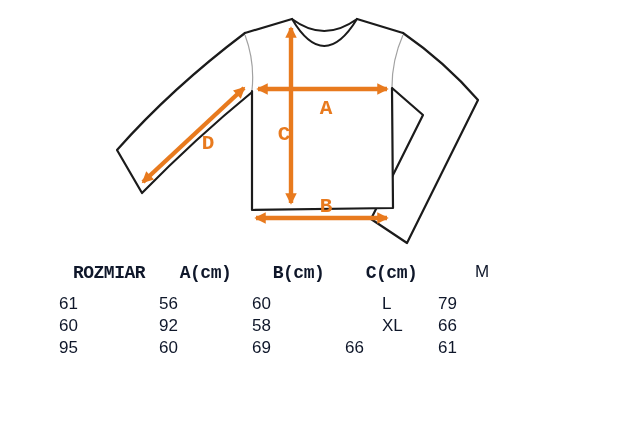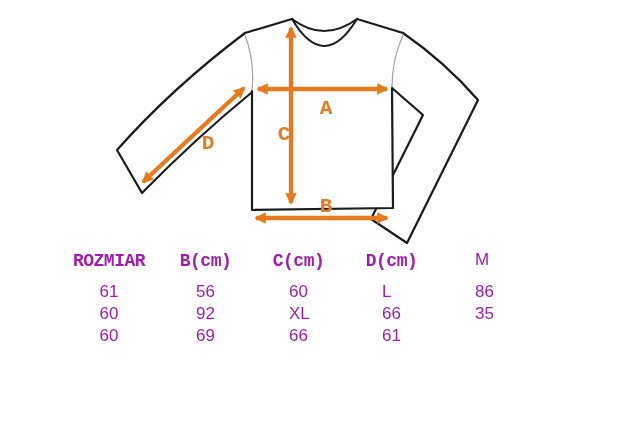--- a/index.html
+++ b/index.html
@@ -7,41 +7,41 @@
     position:relative;
     width:624px;height:424px;
     background:#ffffff;
     overflow:hidden;
     font-family:"Liberation Sans", sans-serif;
   }
   .diagram-svg{position:absolute;left:0;top:0;}
 
   
   .size-table{
-    position:absolute;left:59px;top:249px;
+    position:absolute;left:59px;top:261px;
     display:grid;
     grid-template-columns:100px 93px 93px 93px 93px;
-    color:#a21caf;
+    color:#0f172a;
   }
   .th{
     font-family:"Liberation Mono", monospace;
     font-weight:bold;
     font-size:18px;
     line-height:24px;
     text-align:center;
     padding-bottom:8px;
     white-space:nowrap;
     letter-spacing:-0.5px;
   }
   .td{
     font-family:"Liberation Sans", sans-serif;
     font-size:17px;
     line-height:22px;
     height:22px;
-    text-align:center;
+    text-align:left;
   }
   .td.size{
     text-align:left;
     padding-left:37px;
   }
 </style>
 </head>
 <body>
 
 <div class="stage">
@@ -76,37 +76,38 @@
     <line x1="244" y1="88" x2="143" y2="182" stroke="#E87A1E" stroke-width="4.4" marker-start="url(#ah-start)" marker-end="url(#ah-end)"></line>
 
     <text x="326" y="114" text-anchor="middle" fill="#E87A1E" font-family="Liberation Mono, monospace" font-size="21" font-weight="bold">A</text>
     <text x="284" y="140" text-anchor="middle" fill="#E87A1E" font-family="Liberation Mono, monospace" font-size="21" font-weight="bold">C</text>
     <text x="326" y="212" text-anchor="middle" fill="#E87A1E" font-family="Liberation Mono, monospace" font-size="21" font-weight="bold">B</text>
     <text x="208" y="149" text-anchor="middle" fill="#E87A1E" font-family="Liberation Mono, monospace" font-size="21" font-weight="bold">D</text>
   </svg>
 
   <div class="size-table">
     <div class="th">ROZMIAR</div>
+    <div class="th">A(cm)</div>
     <div class="th">B(cm)</div>
     <div class="th">C(cm)</div>
-    <div class="th">D(cm)</div>
 
     <div class="td size">M</div>
     <div class="td">61</div>
     <div class="td">56</div>
     <div class="td">60</div>
 
     <div class="td size">L</div>
-    <div class="td">86</div>
+    <div class="td">79</div>
     <div class="td">60</div>
     <div class="td">92</div>
+    <div class="td">58</div>
 
     <div class="td size">XL</div>
     <div class="td">66</div>
-    <div class="td">35</div>
+    <div class="td">95</div>
     <div class="td">60</div>
 
     <div class="td">69</div>
     <div class="td">66</div>
     <div class="td">61</div>
   </div>
 
 </div>
 
 </body></html>

